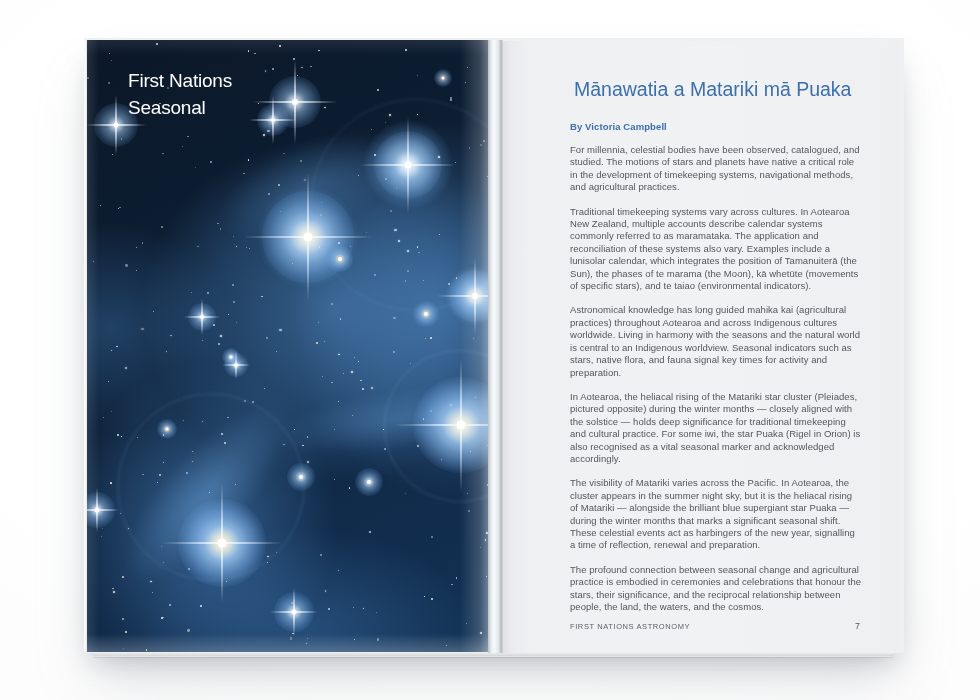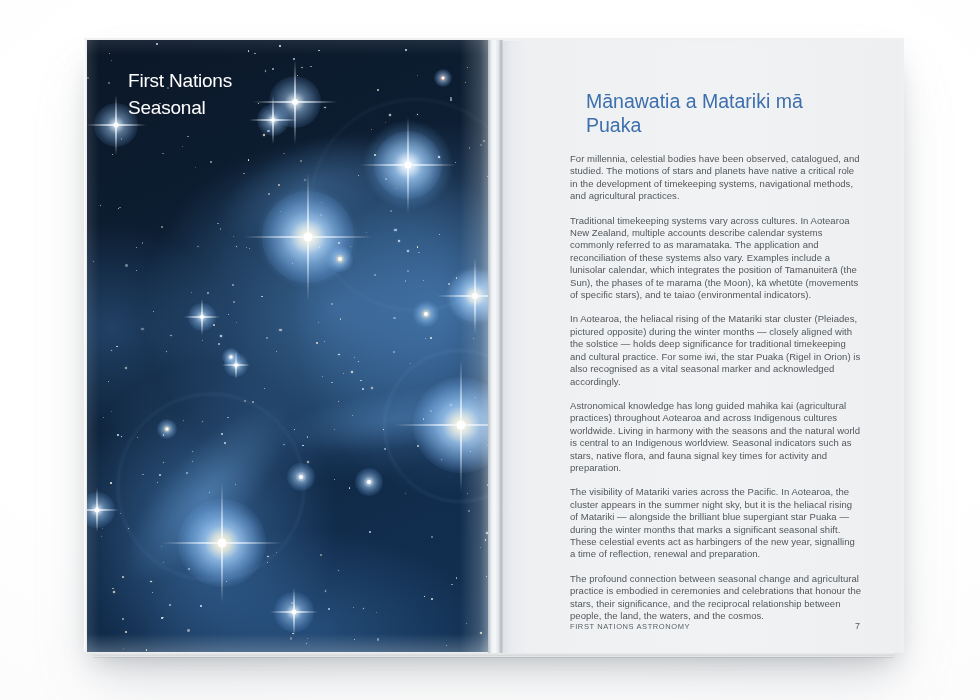--- a/index.html
+++ b/index.html
@@ -63,21 +63,21 @@
   .gutter{
     position:absolute;left:404px;top:2px;width:15px;height:613px;
     background:linear-gradient(90deg,#b9c0c7 0%,#eef2f5 25%,#f6f8f9 45%,#e2e6e9 70%,#b5bac0 88%,#d6d9dc 100%);
   }
   .right-page{
     position:absolute;left:419px;top:3px;width:398px;height:612px;
     background:linear-gradient(90deg,#dfe2e5 0%,#e9ebee 8px,#eef0f2 26px,#f0f2f3 55%,#edeff1 100%);
   }
   .rp-inner{position:absolute;inset:0;padding:32px 40px 0 67px;box-sizing:border-box;}
   .heading{
-    margin:16px;font-size:19.5px;line-height:24px;font-weight:400;color:#3d6fad;letter-spacing:0px;
+    margin:4px;font-size:19.5px;line-height:24px;font-weight:400;color:#3d6fad;letter-spacing:0px;
   }
   .byline{margin-top:20px;font-size:9.5px;font-weight:700;color:#3d6fad;letter-spacing:0.1px;}
   .body-col{margin-top:12px;width:292px;}
   .para{margin:0 0 12px 0;font-size:9.5px;line-height:12.4px;color:#53575b;letter-spacing:0.05px;}
   .rp-footer{
     position:absolute;left:67px;right:41px;bottom:22px;
     display:flex;justify-content:space-between;align-items:baseline;
   }
   .running{font-size:7.5px;letter-spacing:0.6px;color:#5b5f63;}
   .pageno{font-size:9px;color:#55595d;}
@@ -448,25 +448,26 @@
         <div>First Nations</div>
         <div>Seasonal</div>
       </div>
     </div>
 
     <div class="gutter"></div>
 
     <div class="right-page">
       <div class="rp-inner">
         <h1 class="heading">Mānawatia a Matariki mā Puaka</h1>
+        <div class="byline">By Victoria Campbell</div>
         <div class="body-col">
             <p class="para">For millennia, celestial bodies have been observed, catalogued, and studied. The motions of stars and planets have native a critical role in the development of timekeeping systems, navigational methods, and agricultural practices.</p>
             <p class="para">Traditional timekeeping systems vary across cultures. In Aotearoa New Zealand, multiple accounts describe calendar systems commonly referred to as maramataka. The application and reconciliation of these systems also vary. Examples include a lunisolar calendar, which integrates the position of Tamanuiterā (the Sun), the phases of te marama (the Moon), kā whetūte (movements of specific stars), and te taiao (environmental indicators).</p>
+            <p class="para">Astronomical knowledge has long guided mahika kai (agricultural practices) throughout Aotearoa and across Indigenous cultures worldwide. Living in harmony with the seasons and the natural world is central to an Indigenous worldview. Seasonal indicators such as stars, native flora, and fauna signal key times for activity and preparation.</p>
             <p class="para">In Aotearoa, the heliacal rising of the Matariki star cluster (Pleiades, pictured opposite) during the winter months — closely aligned with the solstice — holds deep significance for traditional timekeeping and cultural practice. For some iwi, the star Puaka (Rigel in Orion) is also recognised as a vital seasonal marker and acknowledged accordingly.</p>
-            <p class="para">Astronomical knowledge has long guided mahika kai (agricultural practices) throughout Aotearoa and across Indigenous cultures worldwide. Living in harmony with the seasons and the natural world is central to an Indigenous worldview. Seasonal indicators such as stars, native flora, and fauna signal key times for activity and preparation.</p>
             <p class="para">The visibility of Matariki varies across the Pacific. In Aotearoa, the cluster appears in the summer night sky, but it is the heliacal rising of Matariki — alongside the brilliant blue supergiant star Puaka — during the winter months that marks a significant seasonal shift. These celestial events act as harbingers of the new year, signalling a time of reflection, renewal and preparation.</p>
             <p class="para">The profound connection between seasonal change and agricultural practice is embodied in ceremonies and celebrations that honour the stars, their significance, and the reciprocal relationship between people, the land, the waters, and the cosmos.</p>
           </div>
       </div>
       <div class="rp-footer">
         <span class="running">FIRST NATIONS ASTRONOMY</span>
         <span class="pageno">7</span>
       </div>
     </div>
   </div>

